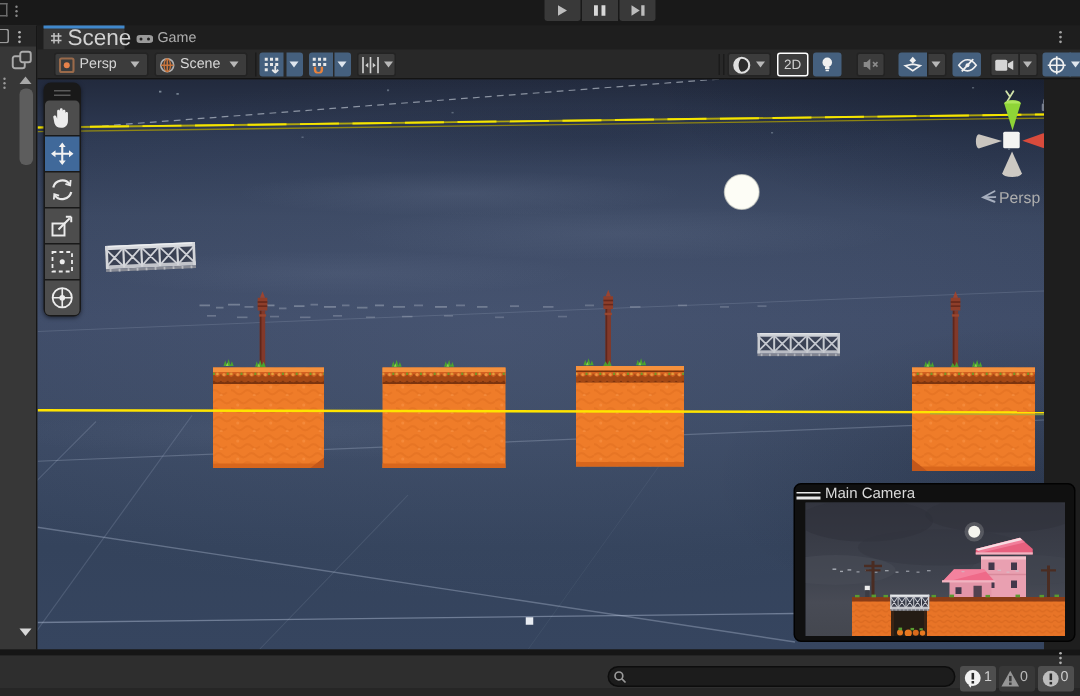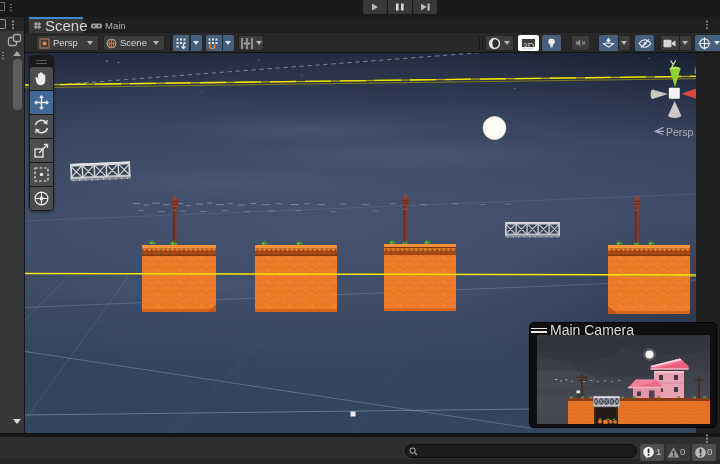--- a/index.html
+++ b/index.html
@@ -58,21 +58,21 @@
 <div class="abs" style="left:29px;top:17px;width:54px;height:1.5px;background:#4088cc;"></div>
 <svg class="abs" style="left:33px;top:21px;" width="9" height="9" viewBox="0 0 9 9">
   <path d="M1 3h7M1 6h7M3 1v7M6 1v7" stroke="#c2c2c2" stroke-width="1"></path>
 </svg>
 <div class="abs" style="left:45px;top:19.5px;color:#d2d2d2;font-size:15px;line-height:12px;filter:grayscale(1);">Scene</div>
 <svg class="abs" style="left:91px;top:22.5px;" width="11" height="6" viewBox="0 0 11 6">
   <path d="M2.3 0.4 h6.4 a2.4 2.4 0 0 1 0 5.2 h-6.4 a2.4 2.4 0 0 1 0 -5.2 Z" fill="#9a9a9a"></path>
   <circle cx="3" cy="3" r="1" fill="#222222"></circle>
       <circle cx="8" cy="3" r="1" fill="#222222"></circle>
 </svg>
-<div class="abs" style="left:105px;top:19.5px;color:#aeaeae;font-size:9.5px;line-height:12px;filter:grayscale(1);">Main</div>
+<div class="abs" style="left:105px;top:19.5px;color:#aeaeae;font-size:9.5px;line-height:12px;filter:grayscale(1);">Game</div>
 <svg class="abs" style="left:705px;top:20px;" width="4" height="10" viewBox="0 0 4 10">
       <circle cx="2" cy="1.5" r="0.9" fill="#a2a2a2"></circle>
       <circle cx="2" cy="4.7" r="0.9" fill="#a2a2a2"></circle>
       <circle cx="2" cy="7.9" r="0.9" fill="#a2a2a2"></circle>
     </svg>
 
 <div class="abs" style="left:25px;top:33px;width:695px;height:20px;background:#282828;border-bottom:1px solid #141414;"></div>
 
 <div class="abs" style="left:36px;top:35px;width:63px;height:16px;background:#3c3c3c;border:1px solid #232323;border-radius:2px;"></div>
 <svg class="abs" style="left:39px;top:38px;" width="11" height="11" viewBox="0 0 11 11">
@@ -132,21 +132,21 @@
 <div class="abs" style="left:256px;top:41px;width:0;height:0;border-left:3.5px solid transparent;border-right:3.5px solid transparent;border-top:4px solid #b8b8b8;"></div>
 
 <div class="abs" style="left:479px;top:36px;width:1px;height:14px;background:#1b1b1b;"></div>
 <div class="abs" style="left:482px;top:36px;width:1px;height:14px;background:#1b1b1b;"></div>
 <div class="abs" style="left:485px;top:35px;width:29px;height:16px;background:#3c3c3c;border:1px solid #232323;border-radius:2px;"></div>
 <svg class="abs" style="left:488px;top:37px;" width="13" height="13" viewBox="0 0 13 13">
   <circle cx="6.5" cy="6.5" r="5" fill="#2c2c2c" stroke="#e0e0e0" stroke-width="1.4"></circle>
   <path d="M6.5 1.5 a5 5 0 0 0 0 10 a7 7 0 0 1 0 -10" fill="#e0e0e0"></path>
 </svg>
 <div class="abs" style="left:504px;top:41px;width:0;height:0;border-left:3.5px solid transparent;border-right:3.5px solid transparent;border-top:4px solid #b8b8b8;"></div>
-<div class="abs" style="left:518px;top:35px;width:21px;height:16px;background:#3c3c3c;border:4px solid #ffffff;border-radius:2px;color:#cfcfcf;font-size:9px;line-height:15px;text-align:center;filter:grayscale(1);">2D</div>
+<div class="abs" style="left:518px;top:35px;width:21px;height:16px;background:#3c3c3c;border:1px solid #ffffff;border-radius:2px;color:#cfcfcf;font-size:9px;line-height:15px;text-align:center;filter:grayscale(1);">2D</div>
 <div class="abs" style="left:542px;top:35px;width:19px;height:16px;background:#45607e;border-radius:2px;"></div>
 <svg class="abs" style="left:546px;top:37px;" width="11" height="12" viewBox="0 0 11 12">
   <circle cx="5.5" cy="4.6" r="3.2" fill="#f0f0f0"></circle>
   <rect x="4" y="7.6" width="3" height="1.4" fill="#f0f0f0"></rect>
       <rect x="4.4" y="9.4" width="2.2" height="1.1" fill="#f0f0f0"></rect>
 </svg>
 <div class="abs" style="left:571px;top:35px;width:19px;height:16px;background:#3c3c3c;border:1px solid #232323;border-radius:2px;"></div>
 <svg class="abs" style="left:575px;top:38px;" width="11" height="10" viewBox="0 0 11 10">
   <path d="M0.8 3.4h2l2.4-2.2v7.6L2.8 6.6h-2z" fill="#8a8a8a"></path>
   <path d="M7 3.4l3 3M10 3.4l-3 3" stroke="#8a8a8a" stroke-width="1.1"></path>
@@ -450,21 +450,21 @@
   <g transform="translate(11.5,11.5)" stroke="#ececec" fill="none">
     <circle cx="0" cy="0" r="6.4" stroke-width="1.2"></circle>
     <path d="M-6.4 0h12.8M0 -6.4v12.8" stroke-width="1.1"></path>
     <circle cx="0" cy="0" r="1.9" fill="#ececec" stroke="none"></circle>
   </g>
 </svg>
 
 <div class="abs" style="left:529px;top:322px;width:188px;height:106px;background:#101010;border-radius:5px;border:1px solid #020202;"></div>
 <div class="abs" style="left:531px;top:327.5px;width:16px;height:1.8px;background:#e8e8e8;"></div>
 <div class="abs" style="left:531px;top:331px;width:16px;height:1.8px;background:#e8e8e8;"></div>
-<div class="abs" style="left:550px;top:323.5px;color:#dadada;font-size:14px;line-height:12px;filter:grayscale(1);">Main Camera</div>
+<div class="abs" style="left:550px;top:323.5px;color:#dadada;font-size:10px;line-height:12px;filter:grayscale(1);">Main Camera</div>
 <div class="abs" style="left:537px;top:335px;width:173px;height:89px;overflow:hidden;background:#3a3f4b;">
 <svg width="173" height="89" viewBox="0 0 173 89" style="position:absolute;left:0;top:0;">
   <defs>
     <linearGradient id="csky" x1="0" y1="0" x2="0" y2="1">
       <stop offset="0" stop-color="#33353f"></stop>
             <stop offset="0.55" stop-color="#3f434e"></stop>
             <stop offset="0.75" stop-color="#484b55"></stop>
             <stop offset="1" stop-color="#44474f"></stop>
     </linearGradient>
     <pattern id="gtex" width="11" height="7" patternUnits="userSpaceOnUse">

